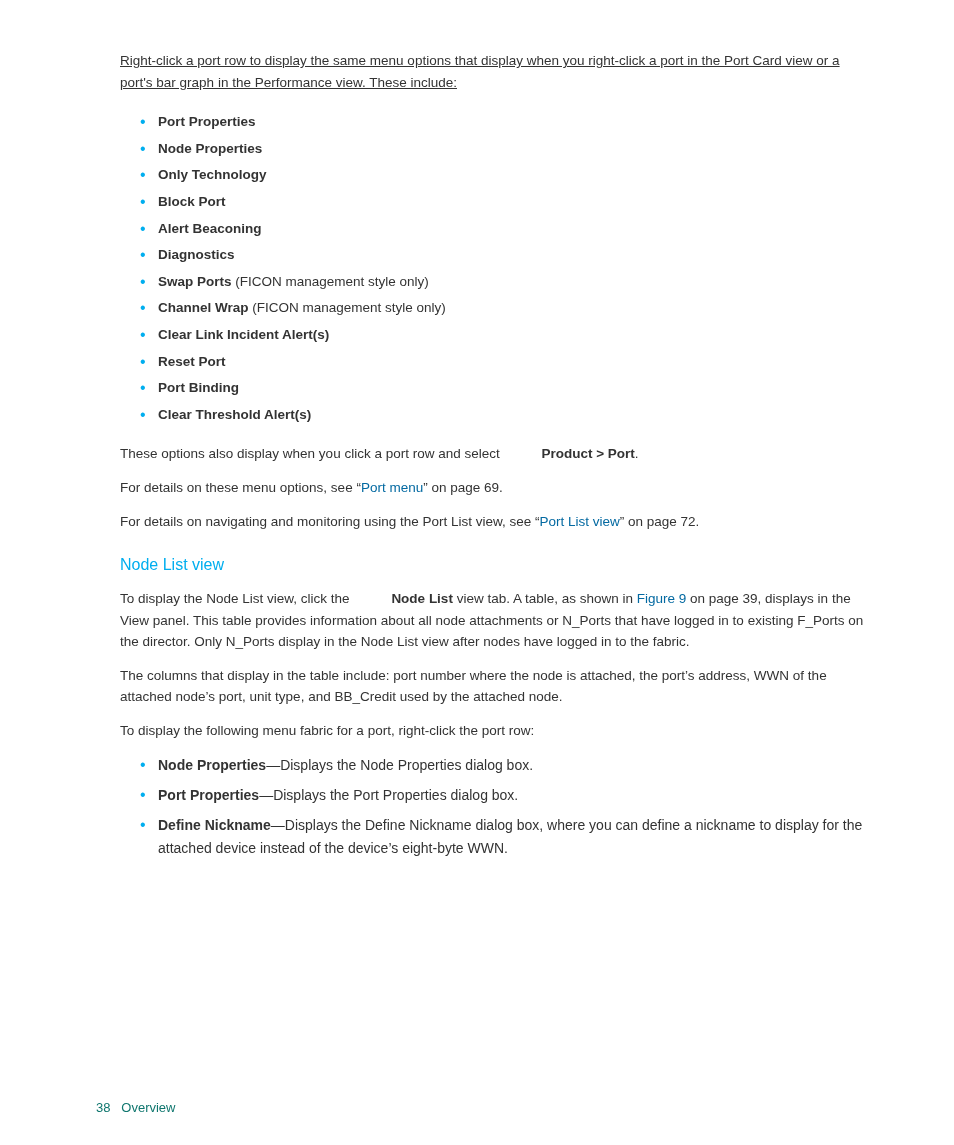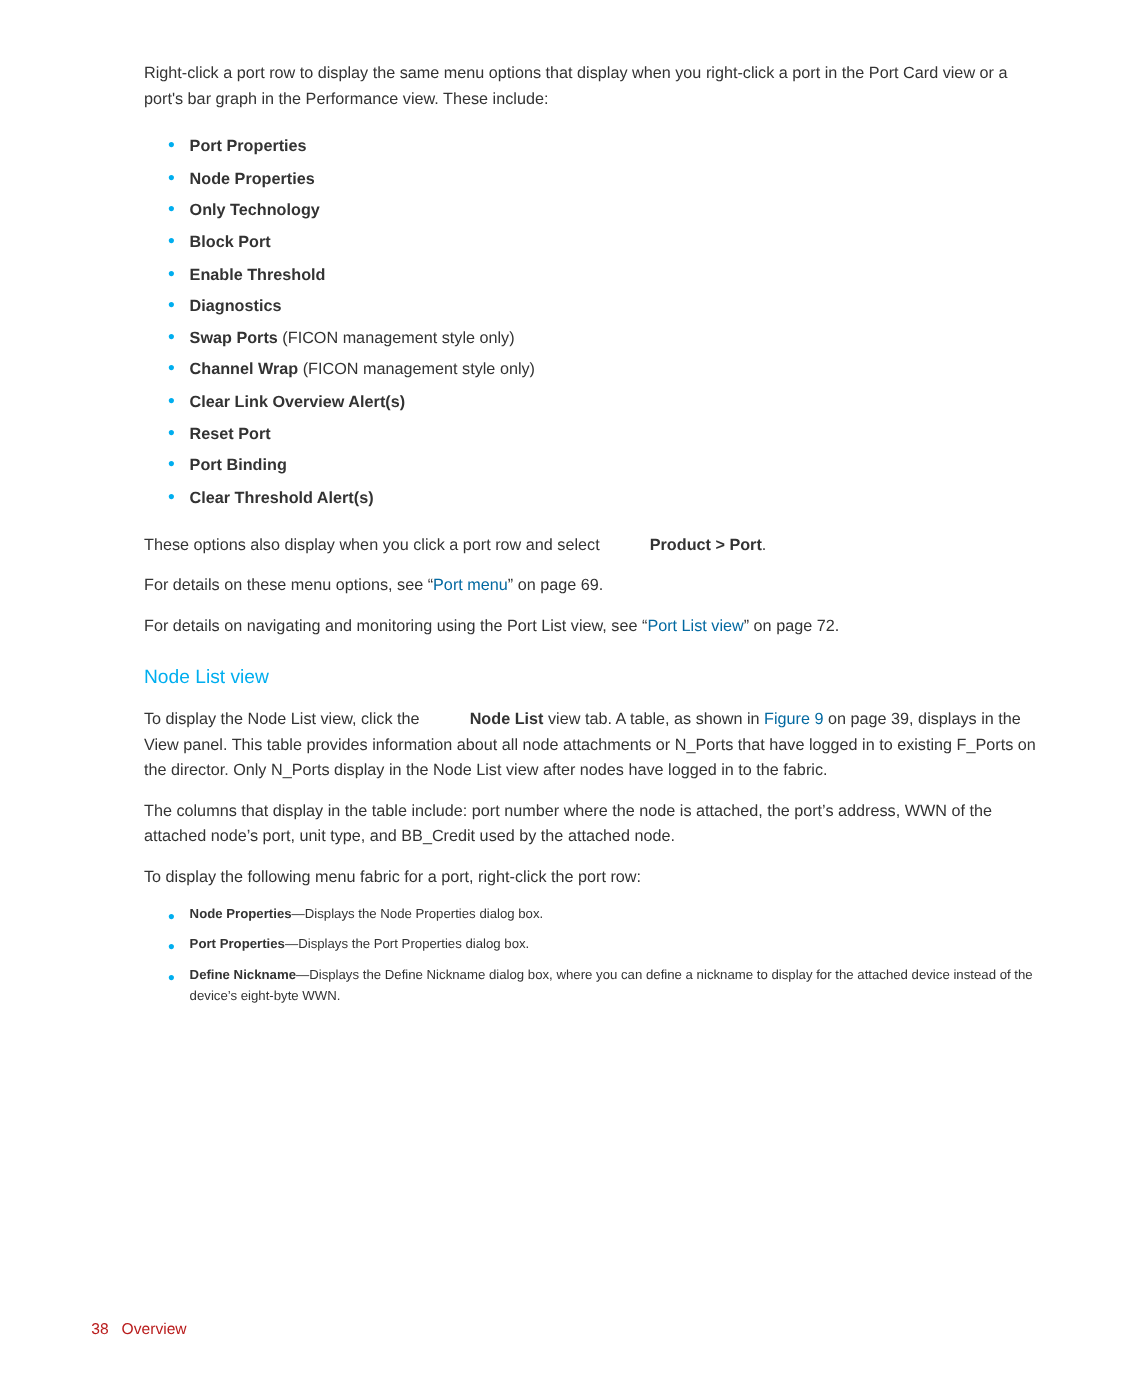--- a/index.html
+++ b/index.html
@@ -20,20 +20,21 @@
     .page-container {
       padding: 50px 80px 50px 120px;
       max-width: 954px;
     }
 
     .intro-text {
       font-size: 13.5px;
       line-height: 1.6;
       color: #333;
       margin-bottom: 18px;
+      text-decoration: underline;
     }
 
     .bullet-list {
       list-style: none;
       margin: 0 0 18px 20px;
       padding: 0;
     }
 
     .bullet-list li {
       position: relative;
@@ -85,21 +86,21 @@
     .bullet-list-desc {
       list-style: none;
       margin: 0 0 18px 20px;
       padding: 0;
     }
 
     .bullet-list-desc li {
       position: relative;
       padding-left: 18px;
       margin-bottom: 8px;
-      font-size: 11px;
+      font-size: 14px;
       line-height: 1.6;
       color: #333;
     }
 
     .bullet-list-desc li::before {
       content: "•";
       position: absolute;
       left: 0;
       color: #00aeef;
       font-size: 16px;
@@ -107,42 +108,42 @@
     }
 
     .bullet-list-desc li strong {
       font-weight: bold;
       color: #333;
     }
 
     .page-footer {
       position: absolute;
       bottom: 30px;
-      left: 76px;
+      left: 96px;
       font-size: 13px;
-      color: #b91c1c;
+      color: #0f766e;
     }
   </style>
 </head>
 <body>
 
 <div class="page-container">
 
   <p class="intro-text">Right-click a port row to display the same menu options that display when you right-click a port in the Port Card view or a port's bar graph in the Performance view. These include:</p>
 
   <ul class="bullet-list">
     <li><strong>Port Properties</strong></li>
     <li><strong>Node Properties</strong></li>
     <li><strong>Only Technology</strong></li>
     <li><strong>Block Port</strong></li>
-    <li><strong>Enable Threshold</strong></li>
+    <li><strong>Alert Beaconing</strong></li>
     <li><strong>Diagnostics</strong></li>
     <li><strong>Swap Ports</strong> (FICON management style only)</li>
     <li><strong>Channel Wrap</strong> (FICON management style only)</li>
-    <li><strong>Clear Link Overview Alert(s)</strong></li>
+    <li><strong>Clear Link Incident Alert(s)</strong></li>
     <li><strong>Reset Port</strong></li>
     <li><strong>Port Binding</strong></li>
     <li><strong>Clear Threshold Alert(s)</strong></li>
   </ul>
 
   <p class="body-text">
     These options also display when you click a port row and select <strong>Product &gt; Port</strong>.
   </p>
 
   <p class="body-text">

